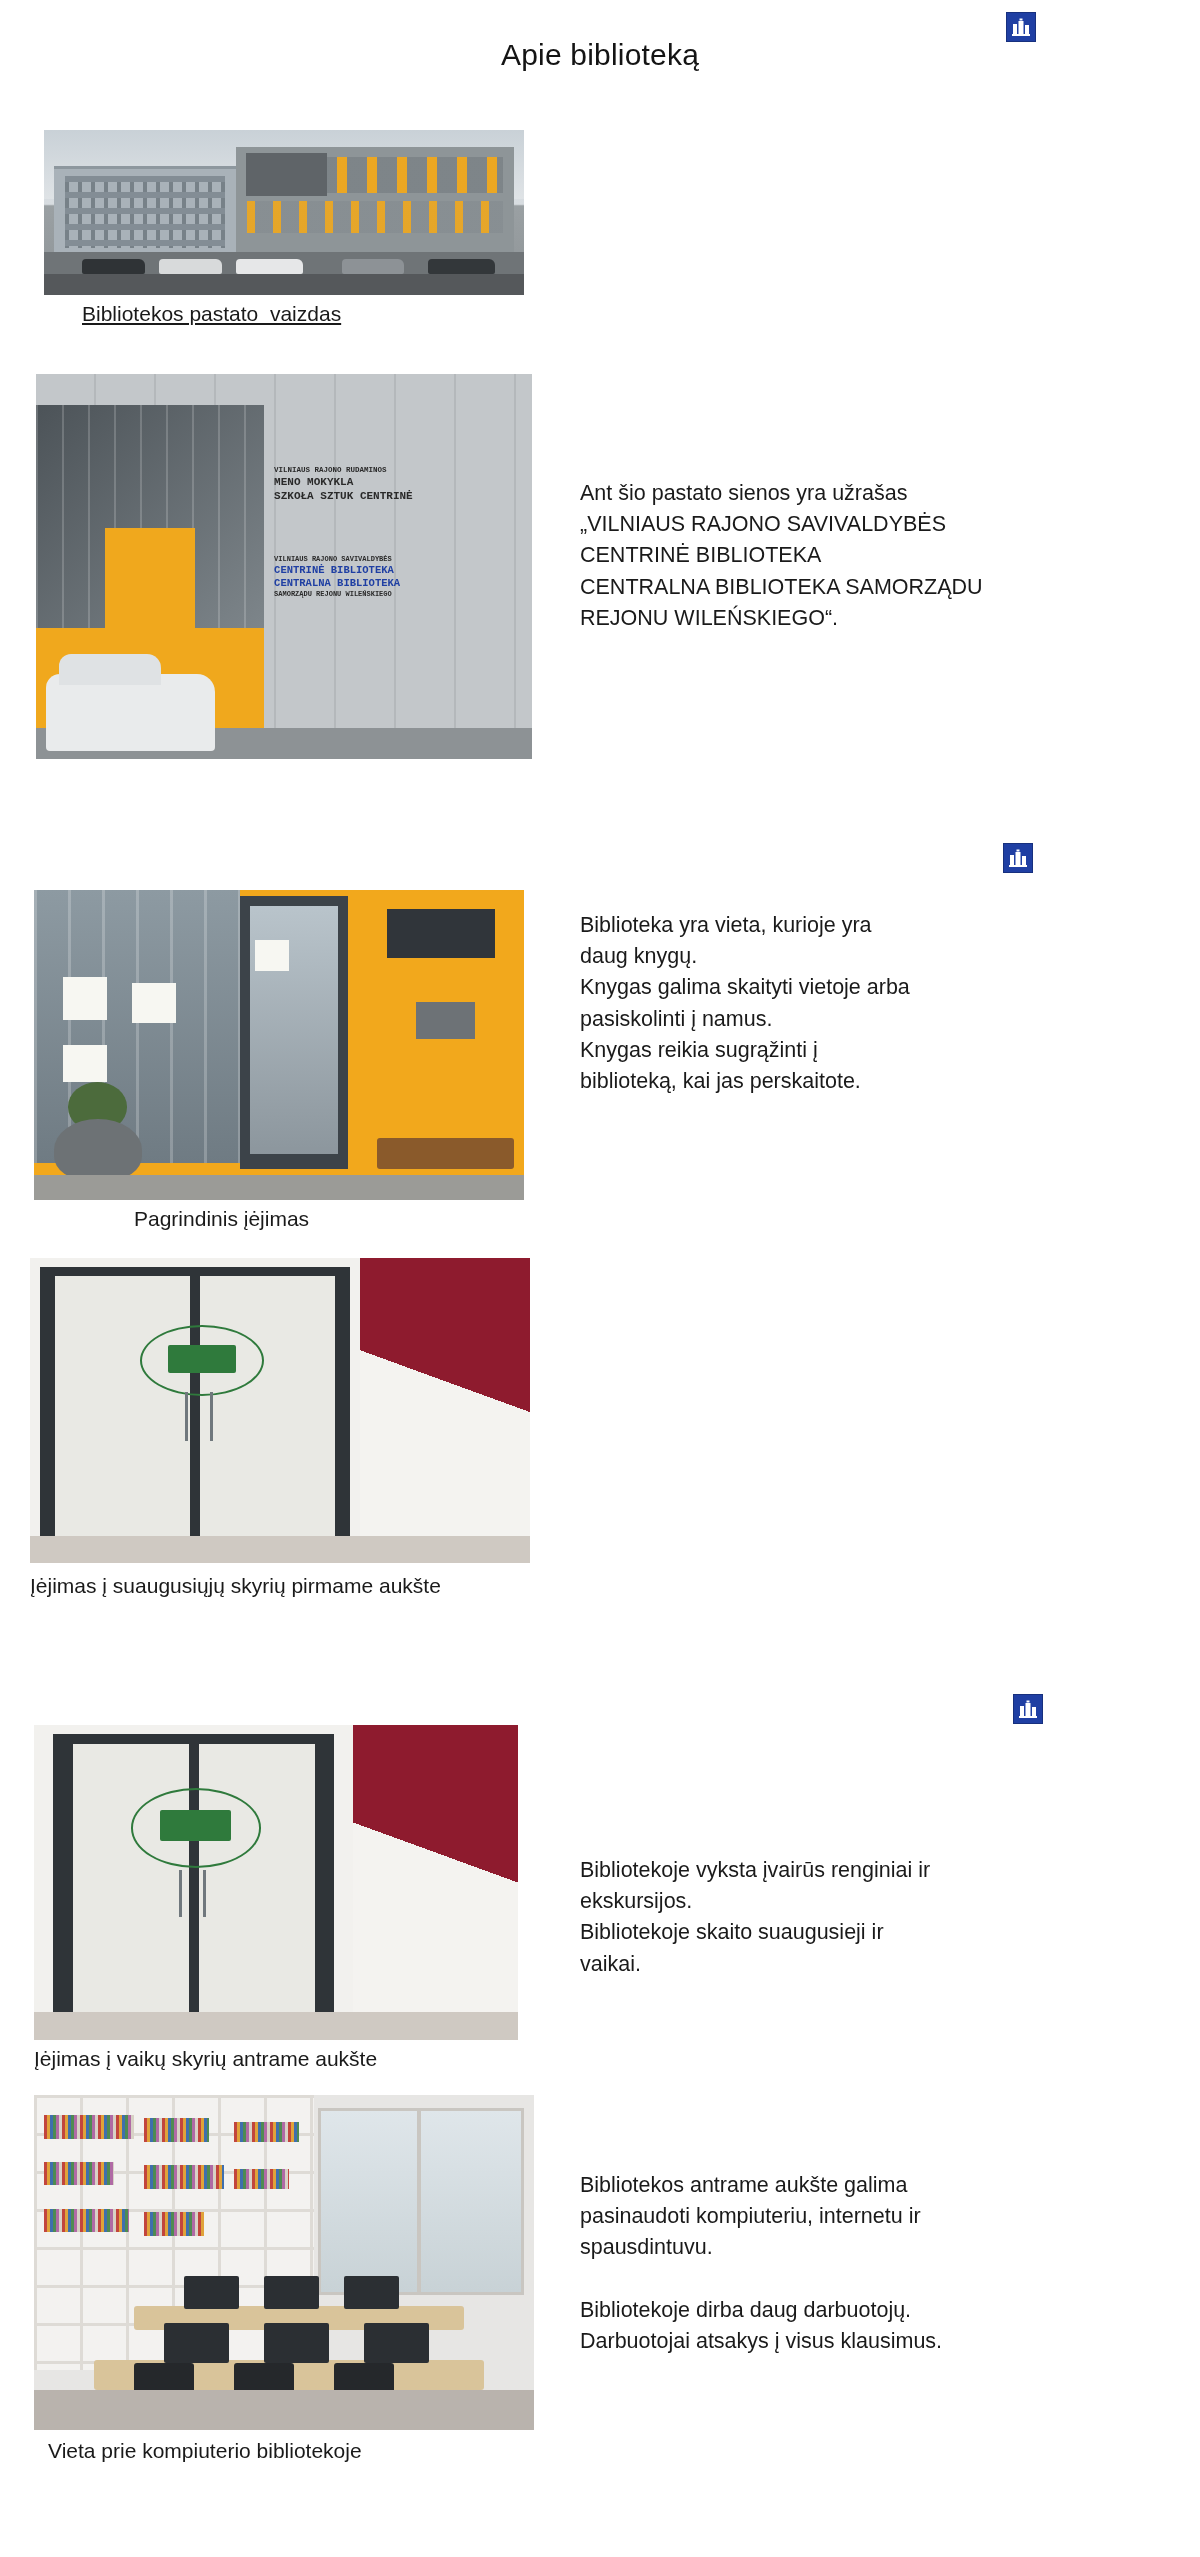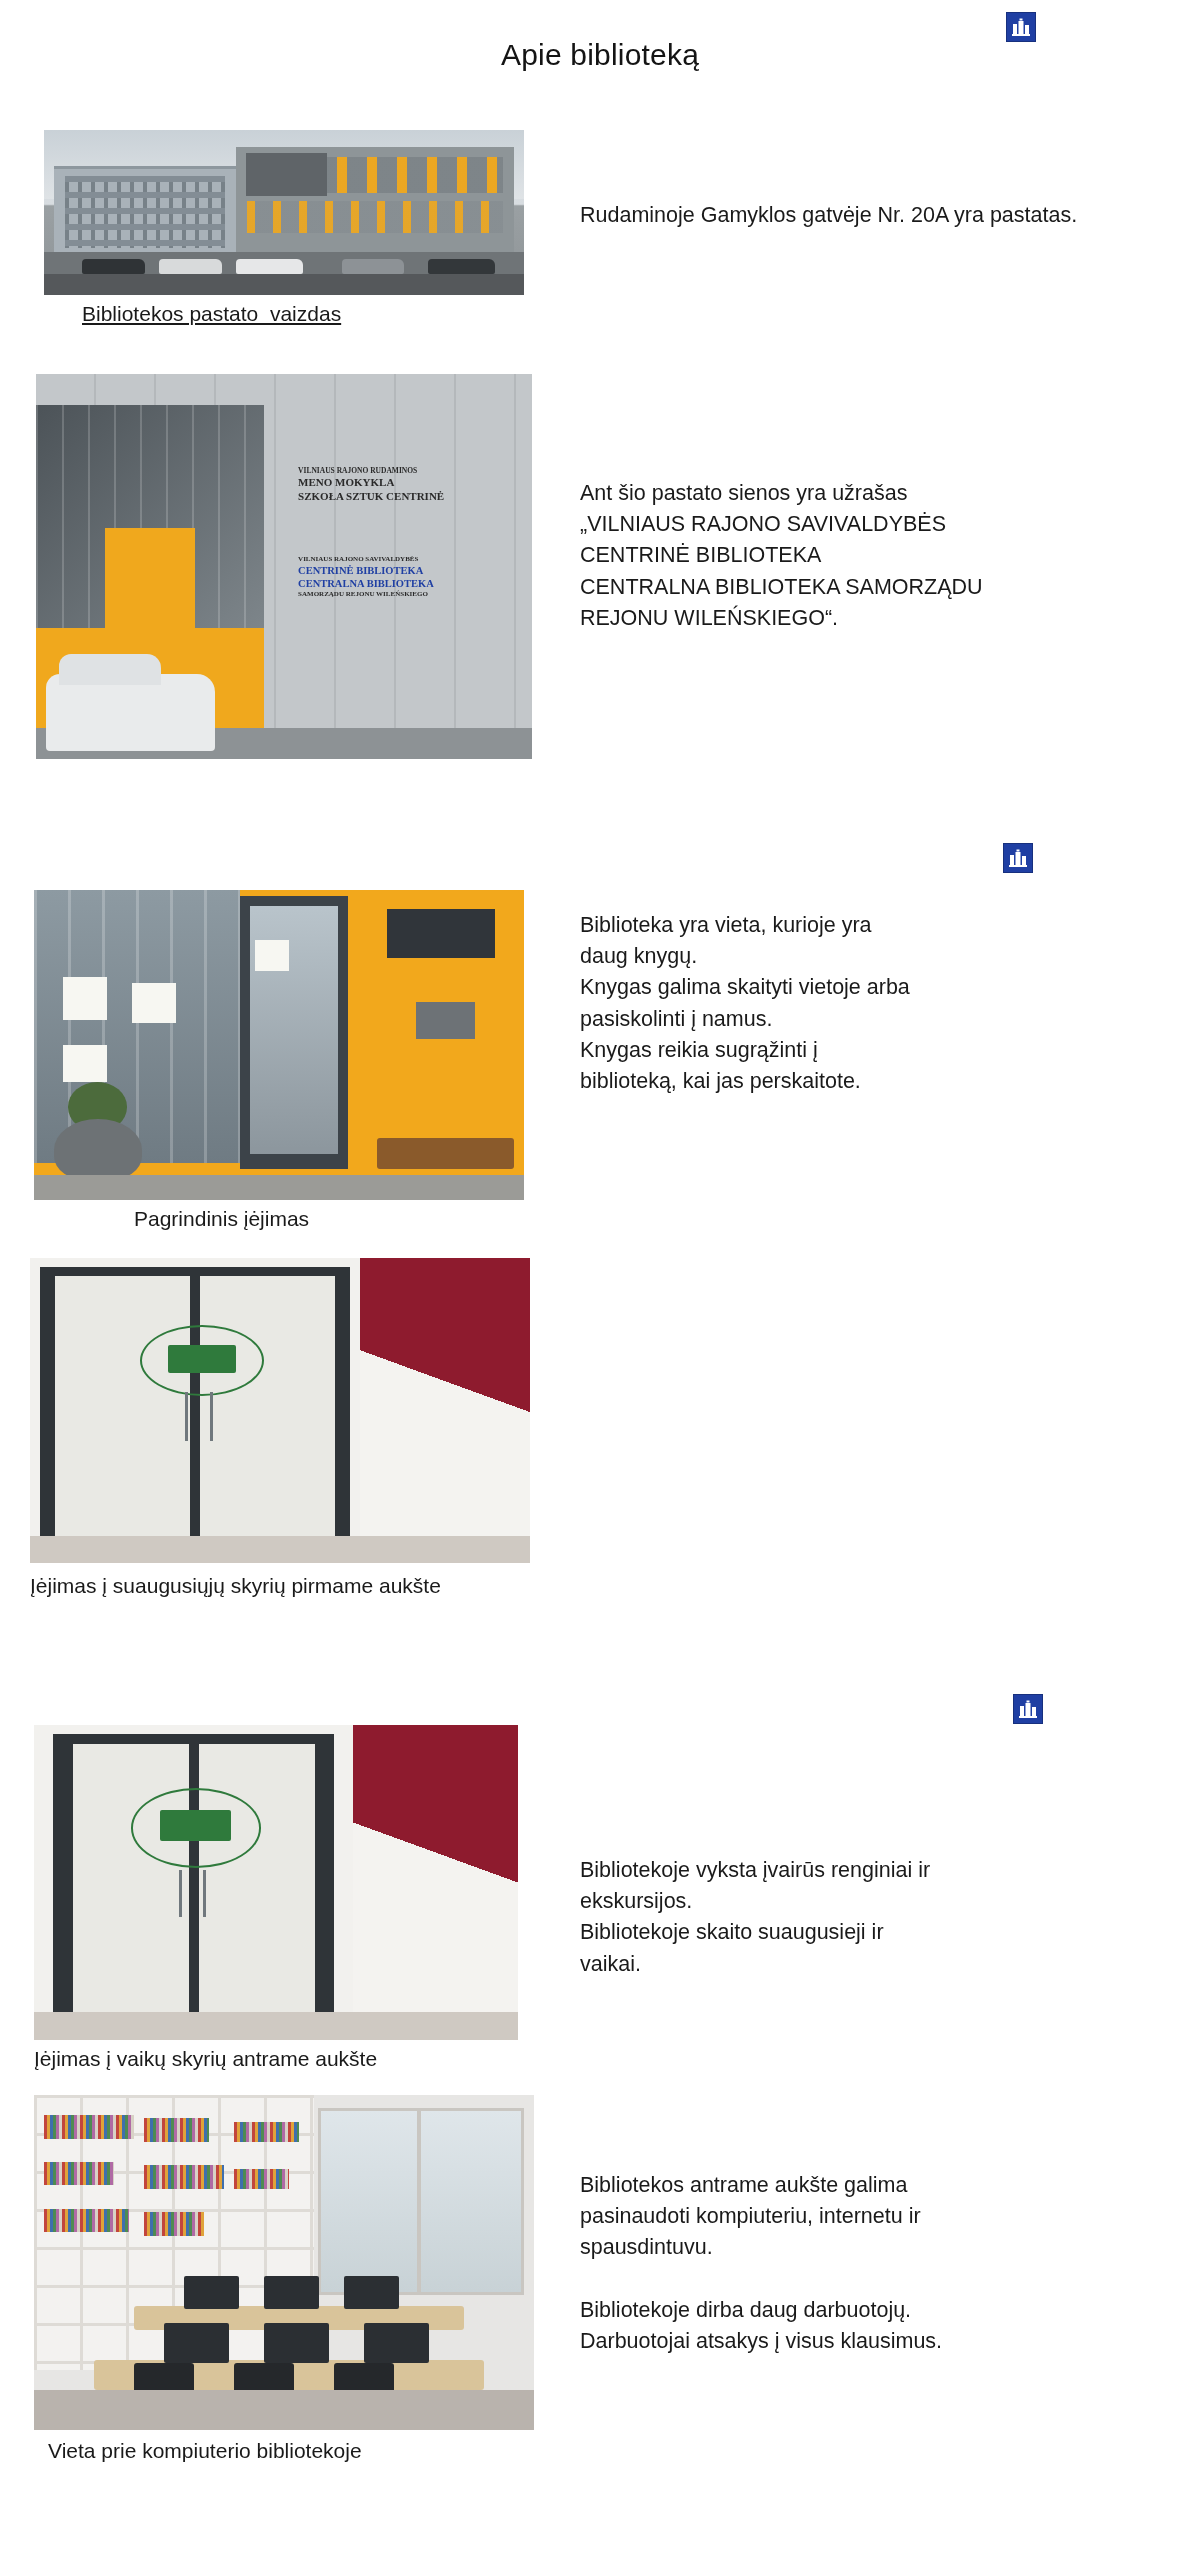--- a/index.html
+++ b/index.html
@@ -86,21 +86,21 @@
   .ph-building .tree { position:absolute; bottom:26%; width:2px; background:#6b6256; }
   
   .ph-sign { width:100%; height:100%; background:#bfc3c6; position:relative; }
   .ph-sign .panel { position:absolute; left:0; top:0; width:100%; height:100%;
       background: repeating-linear-gradient(to right, #c3c7ca 0 58px, #b4b8bb 58px 60px),
                   repeating-linear-gradient(to bottom, rgba(255,255,255,.25) 0 54px, rgba(0,0,0,.07) 54px 56px); }
   .ph-sign .glassblock { position:absolute; left:0; top:8%; width:46%; height:62%; background:linear-gradient(135deg,#4c5358,#7f878c); }
   .ph-sign .glassblock::before { content:""; position:absolute; inset:0; background: repeating-linear-gradient(to right, rgba(255,255,255,.18) 0 2px, transparent 2px 26px); }
   .ph-sign .orange { position:absolute; left:0; bottom:8%; width:46%; height:26%; background:#f0a81d; }
   .ph-sign .orange2 { position:absolute; left:14%; top:40%; width:18%; height:34%; background:#f0a81d; }
-  .ph-sign .text1, .ph-sign .text2 { position:absolute; left:48%; width:48%; color:#2a2a2a; font-family:Liberation Serif, serif;padding-left:24px; }
+  .ph-sign .text1, .ph-sign .text2 { position:absolute; left:48%; width:48%; color:#2a2a2a; font-family:Liberation Mono, monospace; }
   .ph-sign .text1 { top:24%; font-size:11px; line-height:1.25; font-weight:bold; }
   .ph-sign .text1 .small { font-size:7.5px; font-weight:bold; }
   .ph-sign .text2 { top:47%; font-size:10.5px; line-height:1.25; font-weight:bold; color:#1f3fa3; }
   .ph-sign .text2 .small { font-size:7px; color:#2a2a2a; }
   .ph-sign .car { position:absolute; left:2%; bottom:2%; width:34%; height:20%; background:#e9ebec; border-radius:14px 18px 4px 4px; }
   .ph-sign .car::after { content:""; position:absolute; left:8%; top:-26%; width:60%; height:40%; background:#dfe2e4; border-radius:12px 14px 0 0; }
   .ph-sign .ground { position:absolute; left:0; bottom:0; width:100%; height:8%; background:#8d9295; }
   
   .ph-entrance { width:100%; height:100%; background:#f2a81c; position:relative; }
   .ph-entrance .glassleft { position:absolute; left:0; top:0; width:42%; height:88%; background:linear-gradient(#8d9aa2,#6f7b83); }
@@ -192,21 +192,20 @@
         <div class="road"></div>
         <div class="car" style="left:8%; width:13%; background:#2f3336;"></div>
         <div class="car" style="left:24%; width:13%; background:#d8dadb;"></div>
         <div class="car" style="left:40%; width:14%; background:#e6e7e8;"></div>
         <div class="car" style="left:62%; width:13%; background:#8d9296;"></div>
         <div class="car" style="left:80%; width:14%; background:#33373a;"></div>
       </div>
     </div>
     <div class="caption" style="padding-left:38px;">Bibliotekos pastato  vaizdas</div>
   </div>
-  <div class="para" style="left:580px; top:200px; width:580px;">Rudaminoje Gamyklos gatvėje Nr. 20A yra pastatas.</div>
 
   <div class="figure" style="left:36px; top:374px; width:496px;">
     <div class="photo" style="width:496px; height:385px;">
       <div class="ph-sign">
         <div class="panel"></div>
         <div class="glassblock"></div>
         <div class="orange2"></div>
         <div class="orange"></div>
         <div class="text1">
           <div class="small">VILNIAUS RAJONO RUDAMINOS</div>

